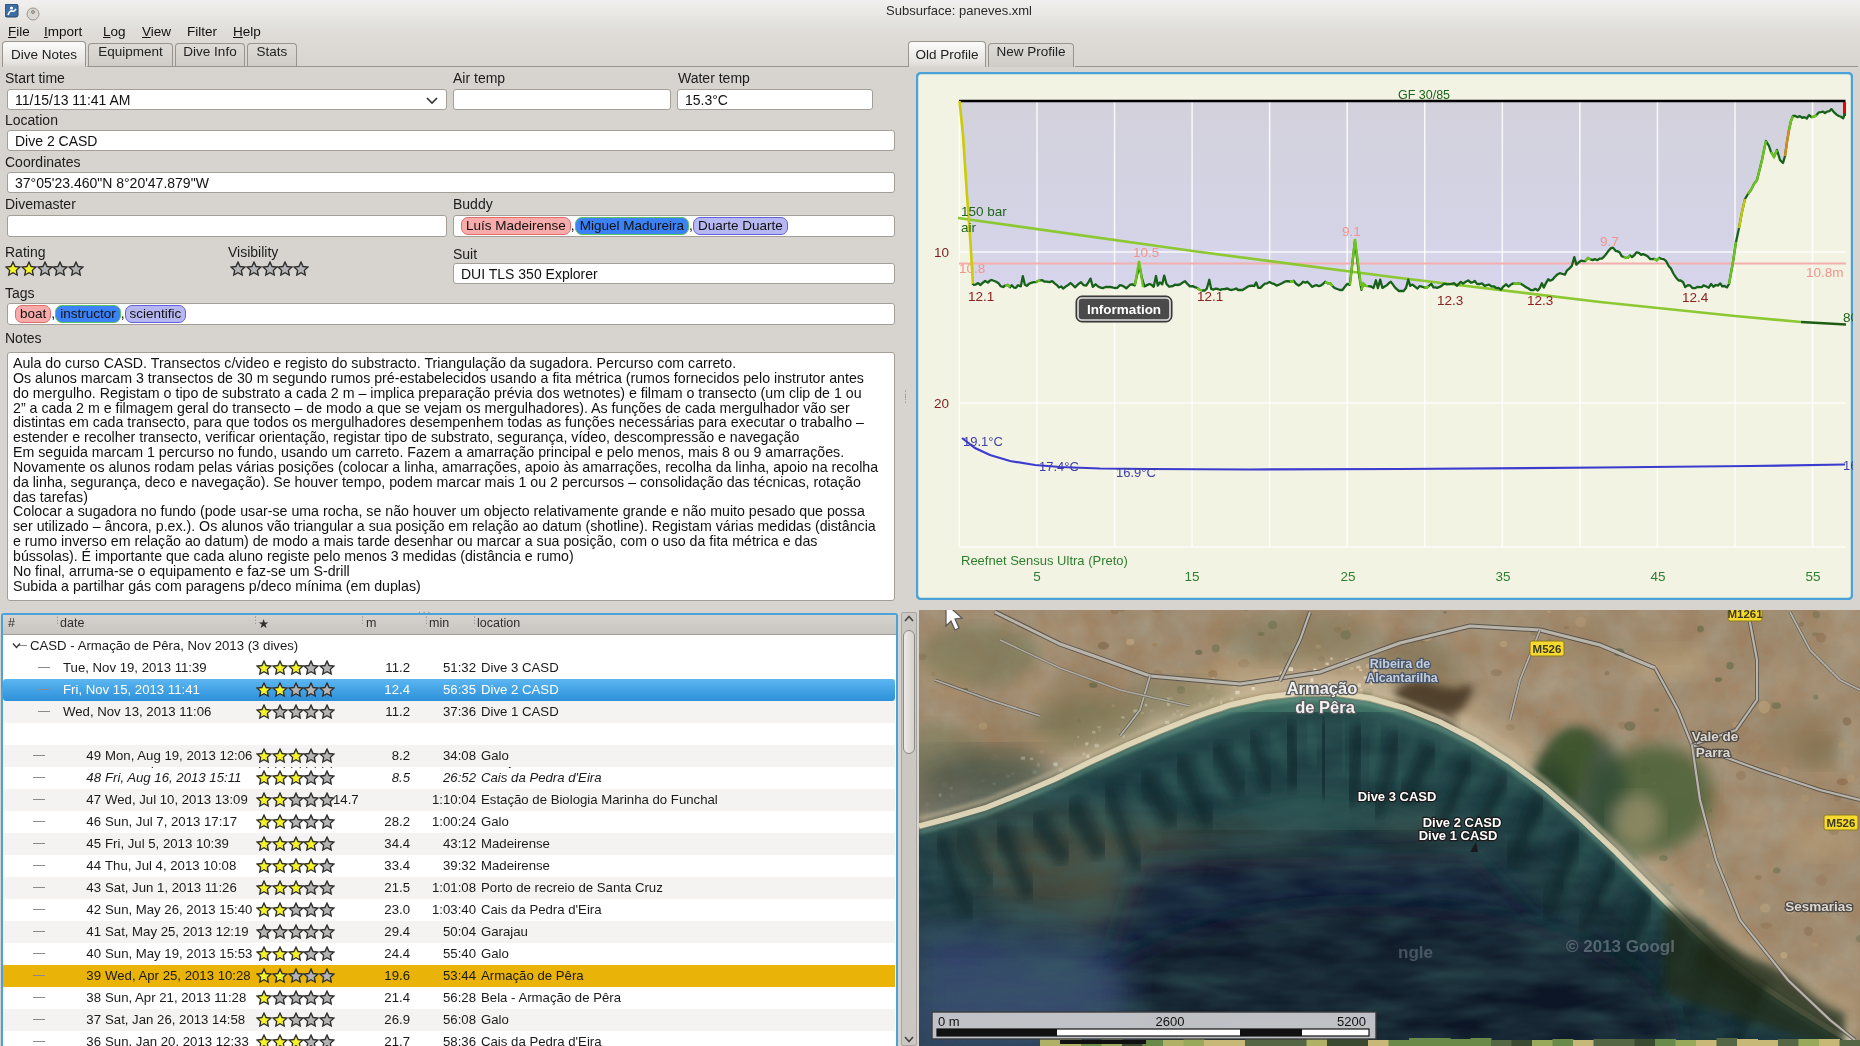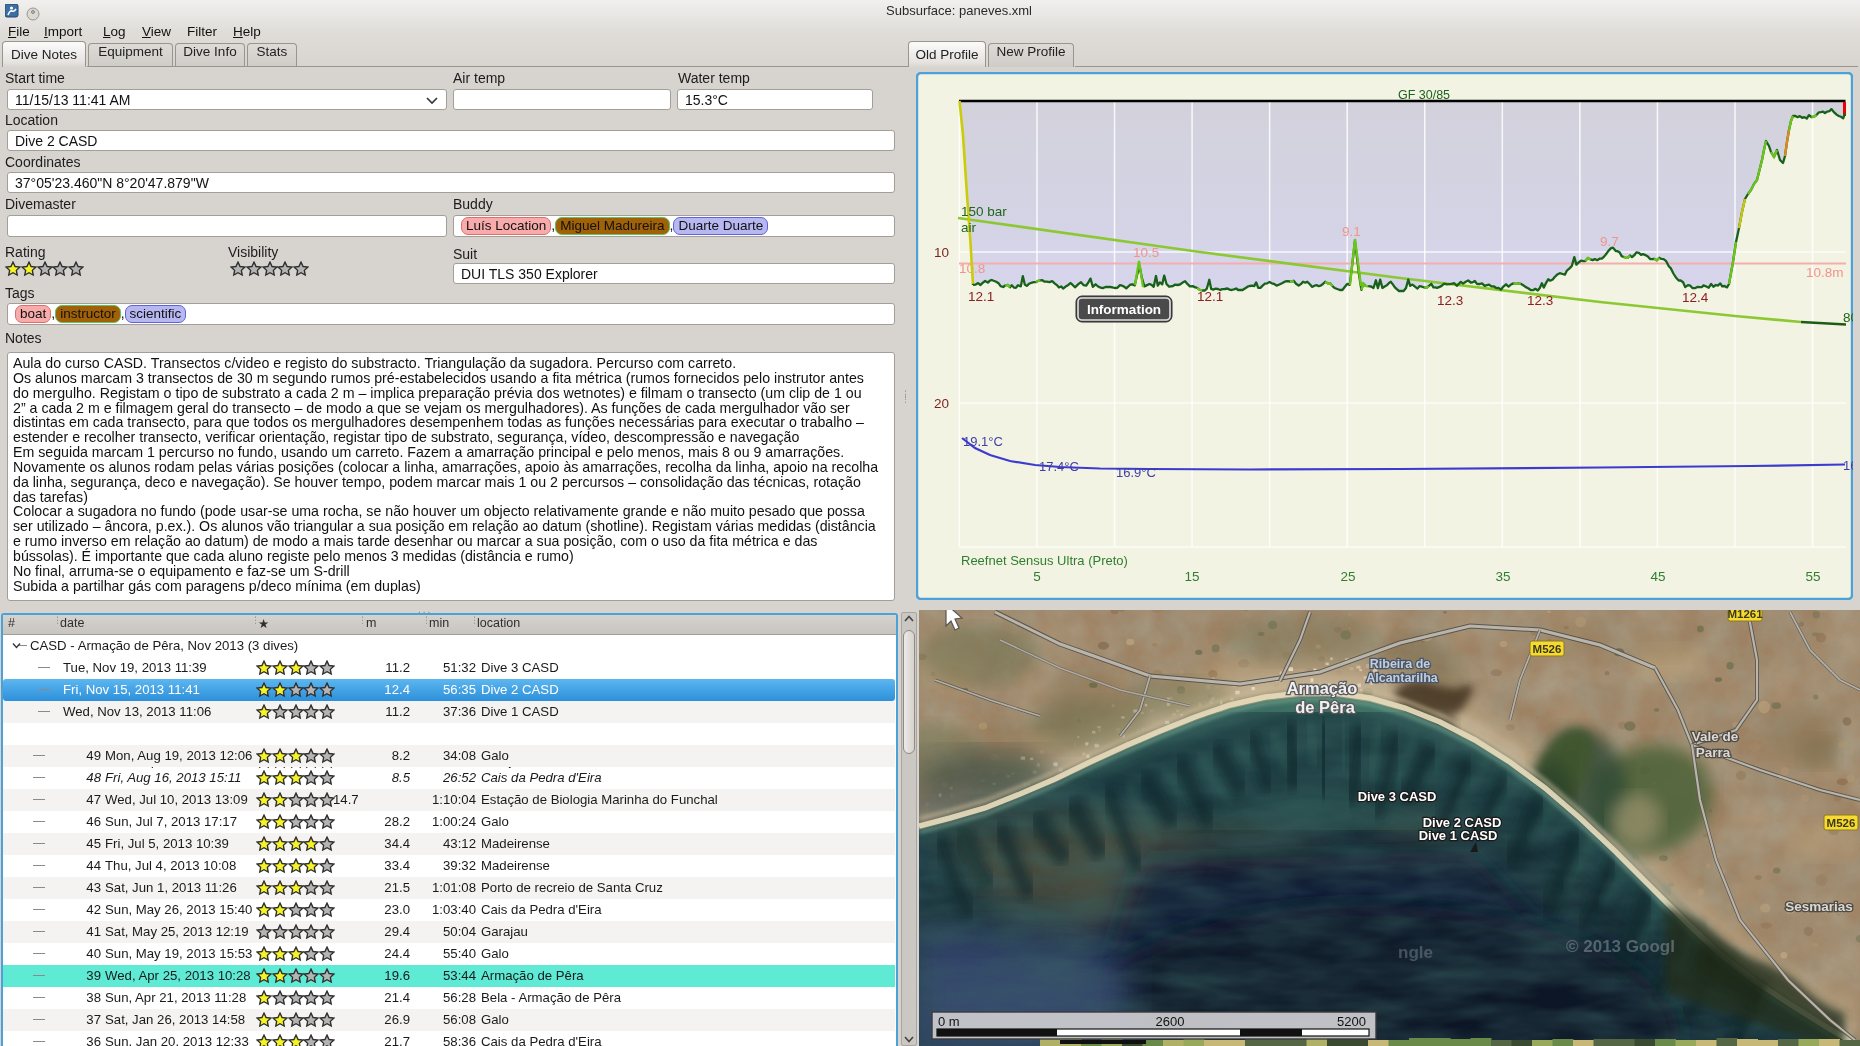--- a/index.html
+++ b/index.html
@@ -10,21 +10,21 @@
 .menu { position:absolute; top:24px; font-size:13.5px; color:#111; }
 .tab { position:absolute; font-size:13.5px; text-align:center; border:1px solid #9a948e; border-bottom:none;
   border-radius:4px 4px 0 0; background:linear-gradient(#dedbd7,#cfccc7); padding-top:0; height:24px; top:43px; color:#222;}
 .tab.act { background:linear-gradient(#fbfbfa,#e6e3e0 80%,#d9d6d2); height:26px; top:41px; padding-top:5px; z-index:3;}
 .tabline { position:absolute; height:0; border-top:1px solid #9a948e; top:66px; }
 .lbl { position:absolute; font-size:14px; color:#1c1c1c; }
 .inp { position:absolute; background:#fff; border:1px solid #a39e98; border-radius:3px; height:21px;
   font-size:14px; padding:2px 0 0 7px; color:#111; }
 .pill { display:inline-block; border-radius:7px; padding:0px 4px 1px 4px; margin-top:-1px; font-size:13.5px; }
 .pr { background:#f7abab; border:1.5px solid #e06c6c; }
-.pg { background:#a16207; border:1.5px solid #5fc463; }
+.pg { background:#3b82f6; border:1.5px solid #5fc463; }
 .pb { background:#b7b7f2; border:1.5px solid #6262d8; }
 .sticon { position:absolute; width:16px; height:15.5px; }
 .trow { position:absolute; left:3px; width:892px; height:22px; font-size:13.2px; padding-top:3px; }
 .tdash { position:absolute; top:10px; width:12px; border-top:1px solid #8a8a8a; }
 .hcol { position:absolute; top:616px; font-size:12.5px; color:#2f2f2f; }
 .hsep { position:absolute; top:618px; width:3px; height:12px; color:#8a8a8a; font-size:9px; letter-spacing:0; line-height:4px;}
 </style></head>
 <body>
 <div class="hdr"></div>
 <div class="title">Subsurface: paneves.xml</div>
@@ -67,21 +67,21 @@
 
 <div class="lbl" style="left:5px;top:112px">Location</div>
 <div class="inp" style="left:7px;top:130px;width:888px">Dive 2 CASD</div>
 
 <div class="lbl" style="left:5px;top:154px">Coordinates</div>
 <div class="inp" style="left:7px;top:172px;width:888px">37°05'23.460"N 8°20'47.879"W</div>
 
 <div class="lbl" style="left:5px;top:196px">Divemaster</div>
 <div class="lbl" style="left:453px;top:196px">Buddy</div>
 <div class="inp" style="left:7px;top:215px;width:440px;height:22px"></div>
-<div class="inp" style="left:453px;top:215px;width:442px;height:22px;padding-top:1px"><span class="pill pr">Luís Location</span>,<span class="pill pg">Miguel Madureira</span>,<span class="pill pb">Duarte Duarte</span></div>
+<div class="inp" style="left:453px;top:215px;width:442px;height:22px;padding-top:1px"><span class="pill pr">Luís Madeirense</span>,<span class="pill pg">Miguel Madureira</span>,<span class="pill pb">Duarte Duarte</span></div>
 
 <div class="lbl" style="left:5px;top:244px">Rating</div>
 <div class="lbl" style="left:228px;top:244px">Visibility</div>
 <div class="lbl" style="left:453px;top:246px">Suit</div>
 <div style="position:absolute;left:5px;top:261px;width:90px;height:17px">
     <svg class="sticon" style="left:0px;top:0px" viewBox="0 0 20 19">
       <use href="#star" fill="#f4f327" stroke="#2e2e2e"></use>
     </svg>
     <svg class="sticon" style="left:15.8px;top:0px" viewBox="0 0 20 19">
       <use href="#star" fill="#f4f327" stroke="#2e2e2e"></use>
@@ -458,21 +458,21 @@
     <svg class="sticon" style="left:300.4px;top:3px" viewBox="0 0 20 19">
       <use href="#star" fill="#b4b4b4" stroke="#2e2e2e"></use>
     </svg>
     <svg class="sticon" style="left:316.2px;top:3px" viewBox="0 0 20 19">
       <use href="#star" fill="#b4b4b4" stroke="#2e2e2e"></use>
     </svg>
     <span style="position:absolute;left:330px;width:77px;text-align:right">24.4</span>
     <span style="position:absolute;left:395px;width:78px;text-align:right">55:40</span>
     <span style="position:absolute;left:478px">Galo</span>
   </div>
-<div class="trow" style="top:965px;background:#5eead4;">
+<div class="trow" style="top:965px;background:#eab308;">
     <span class="tdash" style="left:30px"></span>
     <span style="position:absolute;left:74px;width:24px;text-align:right">39</span>
     <span style="position:absolute;left:102px">Wed, Apr 25, 2013 10:28</span>
     <svg class="sticon" style="left:253px;top:3px" viewBox="0 0 20 19">
       <use href="#star" fill="#f4f327" stroke="#2e2e2e"></use>
     </svg>
     <svg class="sticon" style="left:268.8px;top:3px" viewBox="0 0 20 19">
       <use href="#star" fill="#f4f327" stroke="#2e2e2e"></use>
     </svg>
     <svg class="sticon" style="left:284.6px;top:3px" viewBox="0 0 20 19">

